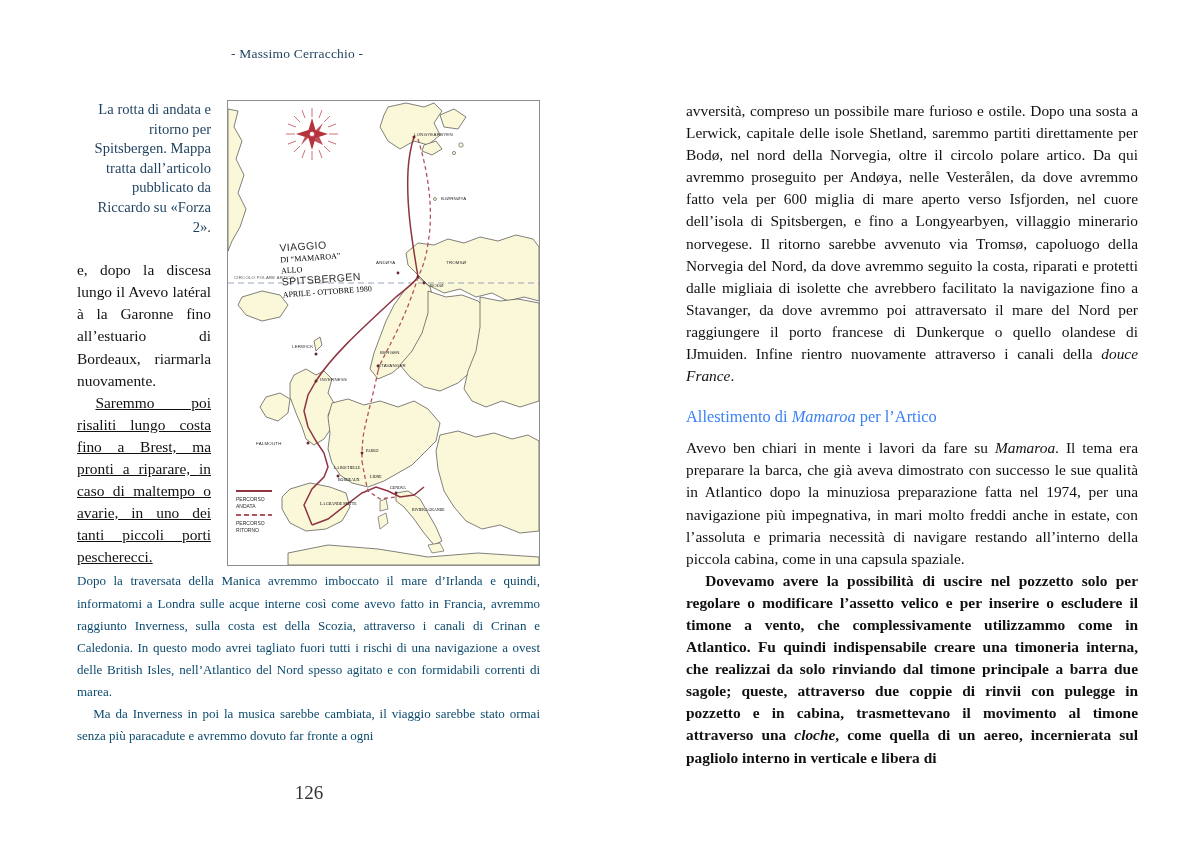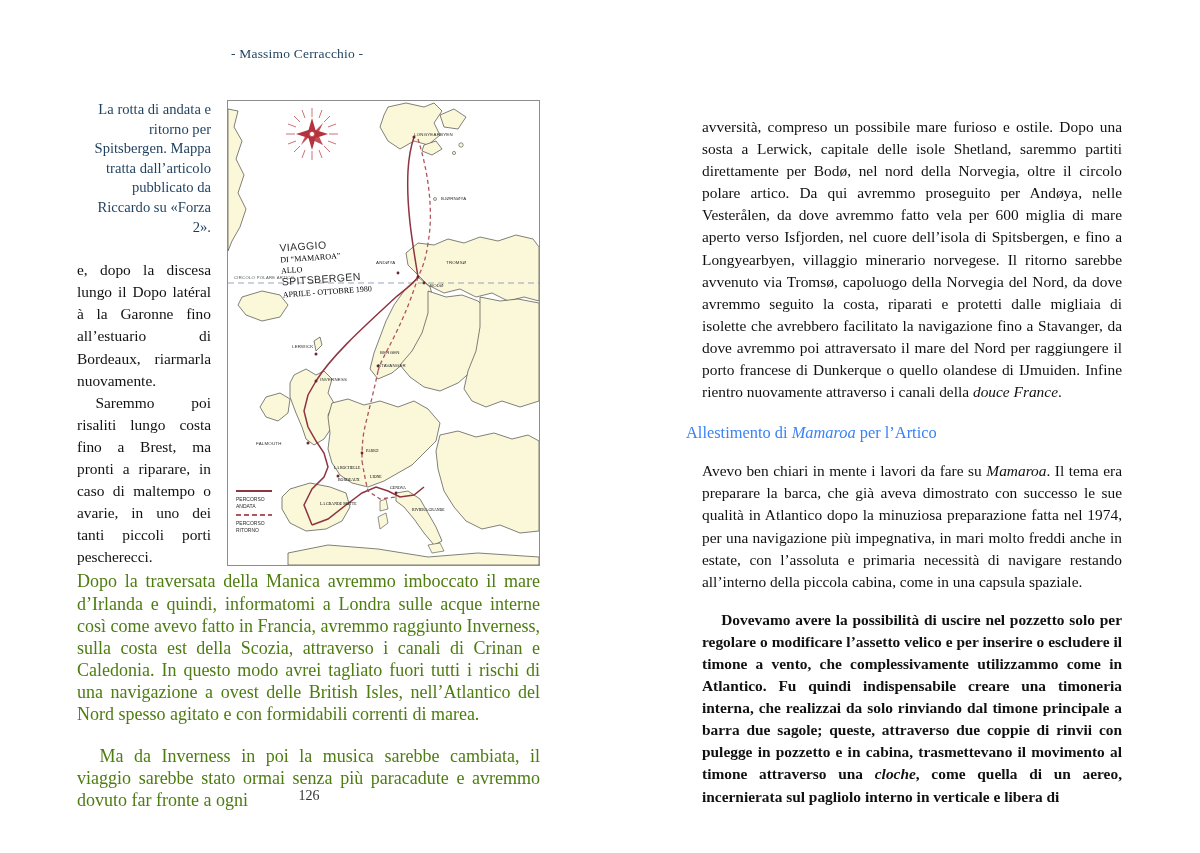--- a/index.html
+++ b/index.html
@@ -61,69 +61,69 @@
     box-sizing: border-box;
   }
   .caption-col .body-col {
     margin-top: 22px;
     color: #111;
     text-align: justify;
     font-size: 15.4px;
     line-height: 22.1px;
   }
   .caption-col .body-col p { margin: 0; }
-  .caption-col .body-col p.indent { text-indent: 1.2em; }
+  .caption-col .body-col p.indent { text-indent: 1.2em; text-decoration: underline; }
 
   .map-figure {
     float: right;
     width: 313px;
     height: 466px;
     border: 1px solid #8d8d8d;
     background: #fff;
     box-sizing: border-box;
   }
   .map-figure svg { display: block; width: 100%; height: 100%; }
 
   .below-text {
     clear: both;
     padding-top: 2px;
-    font-size: 18px;
+    font-size: 13px;
     line-height: 22.1px;
     text-align: justify;
-    color: #4d7c0f;
+    color: #0c4a6e;
   }
   .below-text p { margin: 0; }
-  .below-text p.indent { text-indent: 1.25em; margin-top: 20px; }
+  .below-text p.indent { text-indent: 1.25em; }
 
   
   .right-content {
     position: absolute;
     left: 86px;
     top: 100px;
     width: 452px;
     font-size: 15.4px;
     line-height: 22.1px;
     text-align: justify;
     color: #111;
   }
-  .right-content p { margin: 16px; }
+  .right-content p { margin: 0; }
   .right-content p.indent { text-indent: 1.25em; font-weight: bold; }
   .section-head {
     color: #3b82f6;
     font-size: 16.4px;
     line-height: 22px;
     margin: 19px 0 9px 0 !important;
     text-align: left;
   }
   em { font-style: italic; }
 
   .folio {
     position: absolute;
     bottom: 49px;
-    font-size: 14px;
+    font-size: 19px;
     color: #333;
     width: 60px;
     text-align: center;
   }
   .folio-left  { left: 279px; }
 
   
   .mlbl {
     font-family: "Liberation Sans", sans-serif;
     font-size: 4.4px;
@@ -309,21 +309,21 @@
               <line x1="8" y1="414" x2="44" y2="414" stroke="#b0545e" stroke-width="2.2" stroke-dasharray="5 3"></line>
               <text class="legend-lbl" x="8" y="424">PERCORSO</text>
               <text class="legend-lbl" x="8" y="431">RITORNO</text>
             </g>
           </svg>
         </div>
 
         <div class="caption-col">
           <div>La rotta di andata e ritorno per Spitsbergen. Mappa tratta dall’articolo pubblicato da Riccardo su «Forza 2».</div>
           <div class="body-col">
-            <p>e, dopo la discesa lungo il Dopo latéral à la Garonne fino all’estuario di Bordeaux, riarmarla nuovamente.</p>
+            <p>e, dopo la discesa lungo il Avevo latéral à la Garonne fino all’estuario di Bordeaux, riarmarla nuovamente.</p>
             <p class="indent">Saremmo poi risaliti lungo costa fino a Brest, ma pronti a riparare, in caso di maltempo o avarie, in uno dei tanti piccoli porti pescherecci.</p>
           </div>
         </div>
 
       </div>
 
       <div class="below-text">
         <p>Dopo la traversata della Manica avremmo imboccato il mare d’Irlanda e quindi, informatomi a Londra sulle acque interne così come avevo fatto in Francia, avremmo raggiunto Inverness, sulla costa est della Scozia, attraverso i canali di Crinan e Caledonia. In questo modo avrei tagliato fuori tutti i rischi di una navigazione a ovest delle British Isles, nell’Atlantico del Nord spesso agitato e con formidabili correnti di marea.</p>
         <p class="indent">Ma da Inverness in poi la musica sarebbe cambiata, il viaggio sarebbe stato ormai senza più paracadute e avremmo dovuto far fronte a ogni</p>
       </div>

